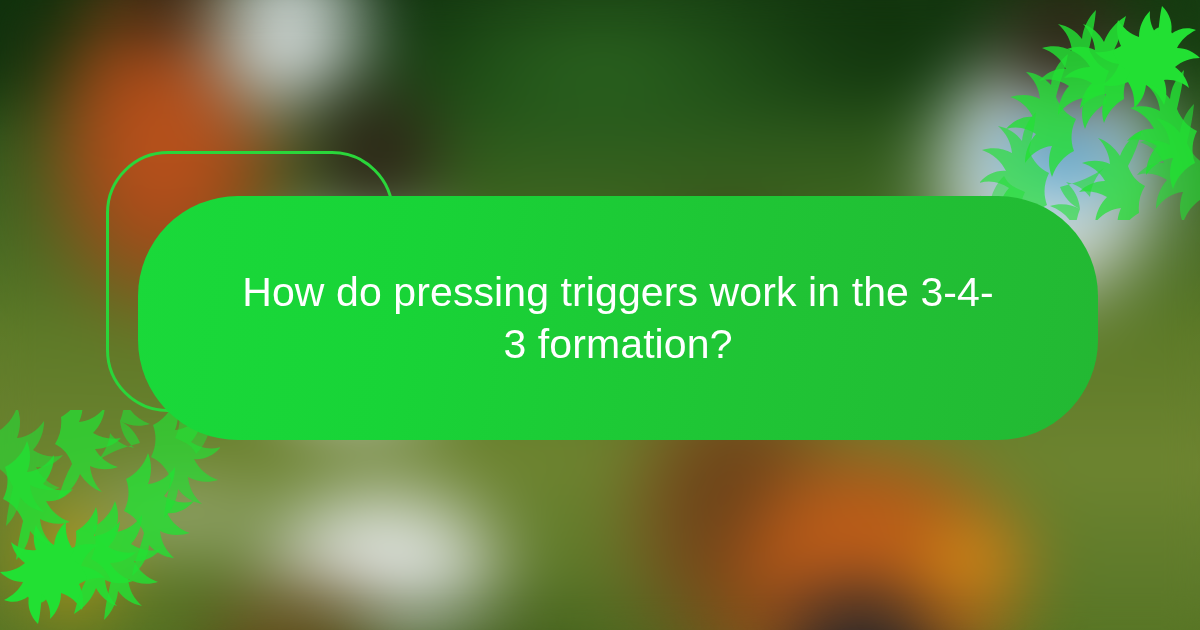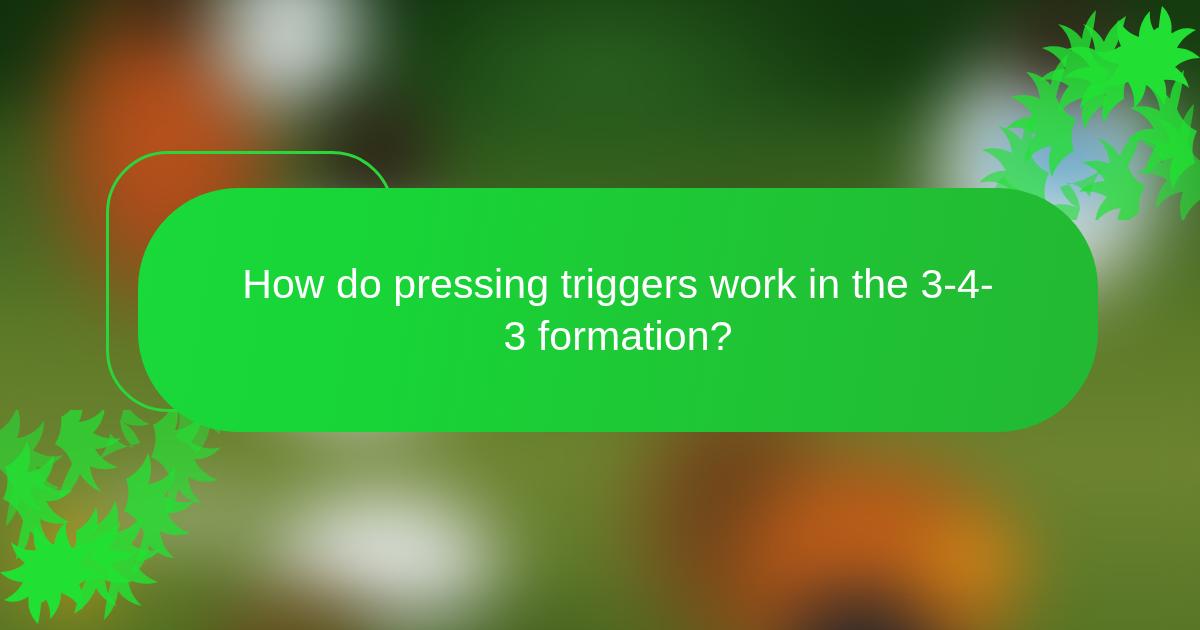--- a/index.html
+++ b/index.html
@@ -149,21 +149,21 @@
   .card-outline{
     position:absolute;
     left:106px; top:151px;
     width:288px; height:261px;
     border:3px solid #2ad63a;
     border-radius:62px;
     box-sizing:border-box;
   }
   .card{
     position:absolute;
-    left:138px; top:188px;
+    left:138px; top:196px;
     width:960px; height:244px;
     border-radius:100px;
     background:linear-gradient(100deg,#1ad93a 0%, #18d437 28%, #1fc535 62%, #23b833 100%);
     display:flex;
     align-items:center;
     justify-content:center;
     padding:0 74px;
   }
   .card-title{
     color:#ffffff;

